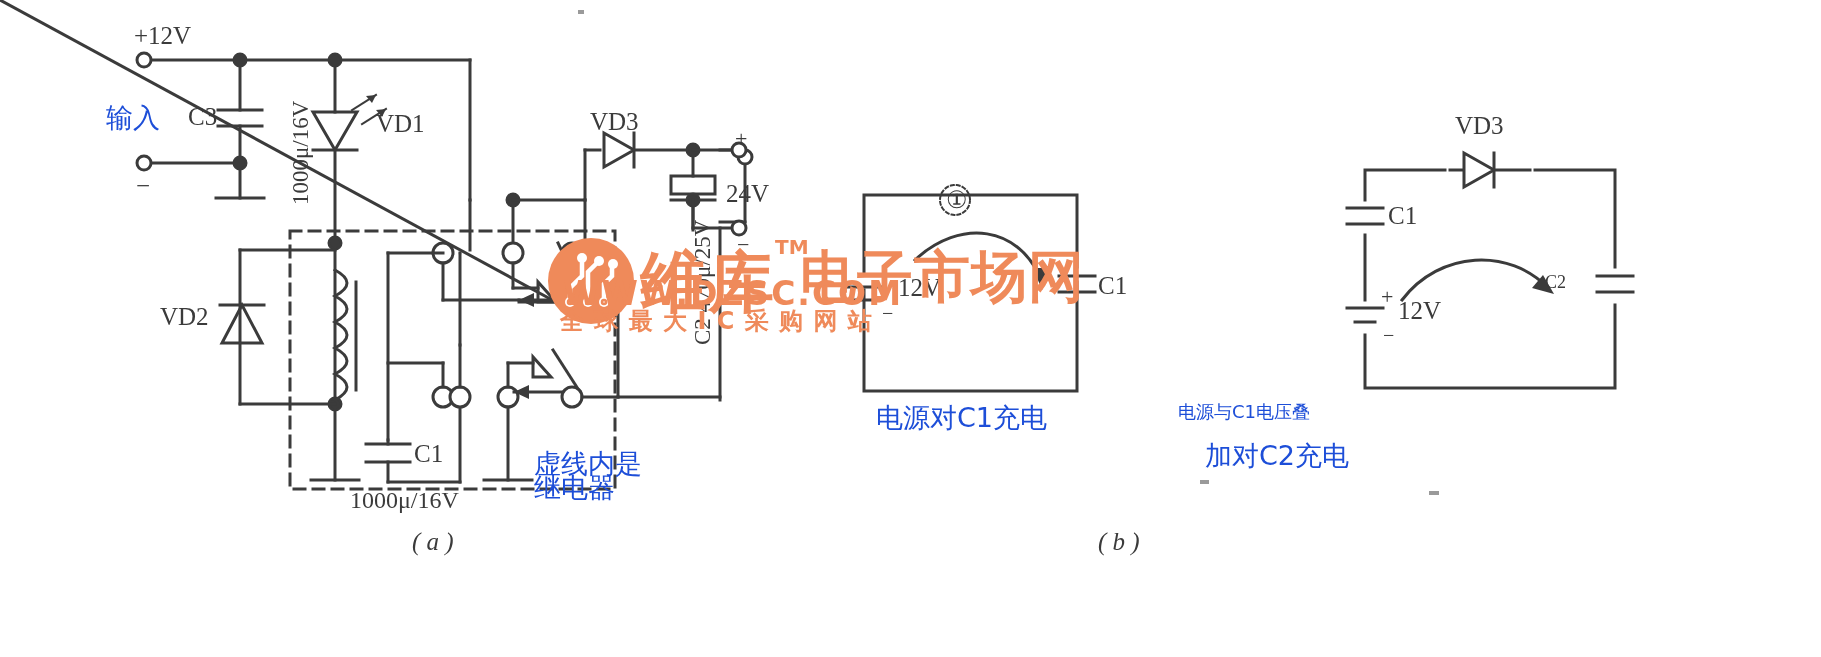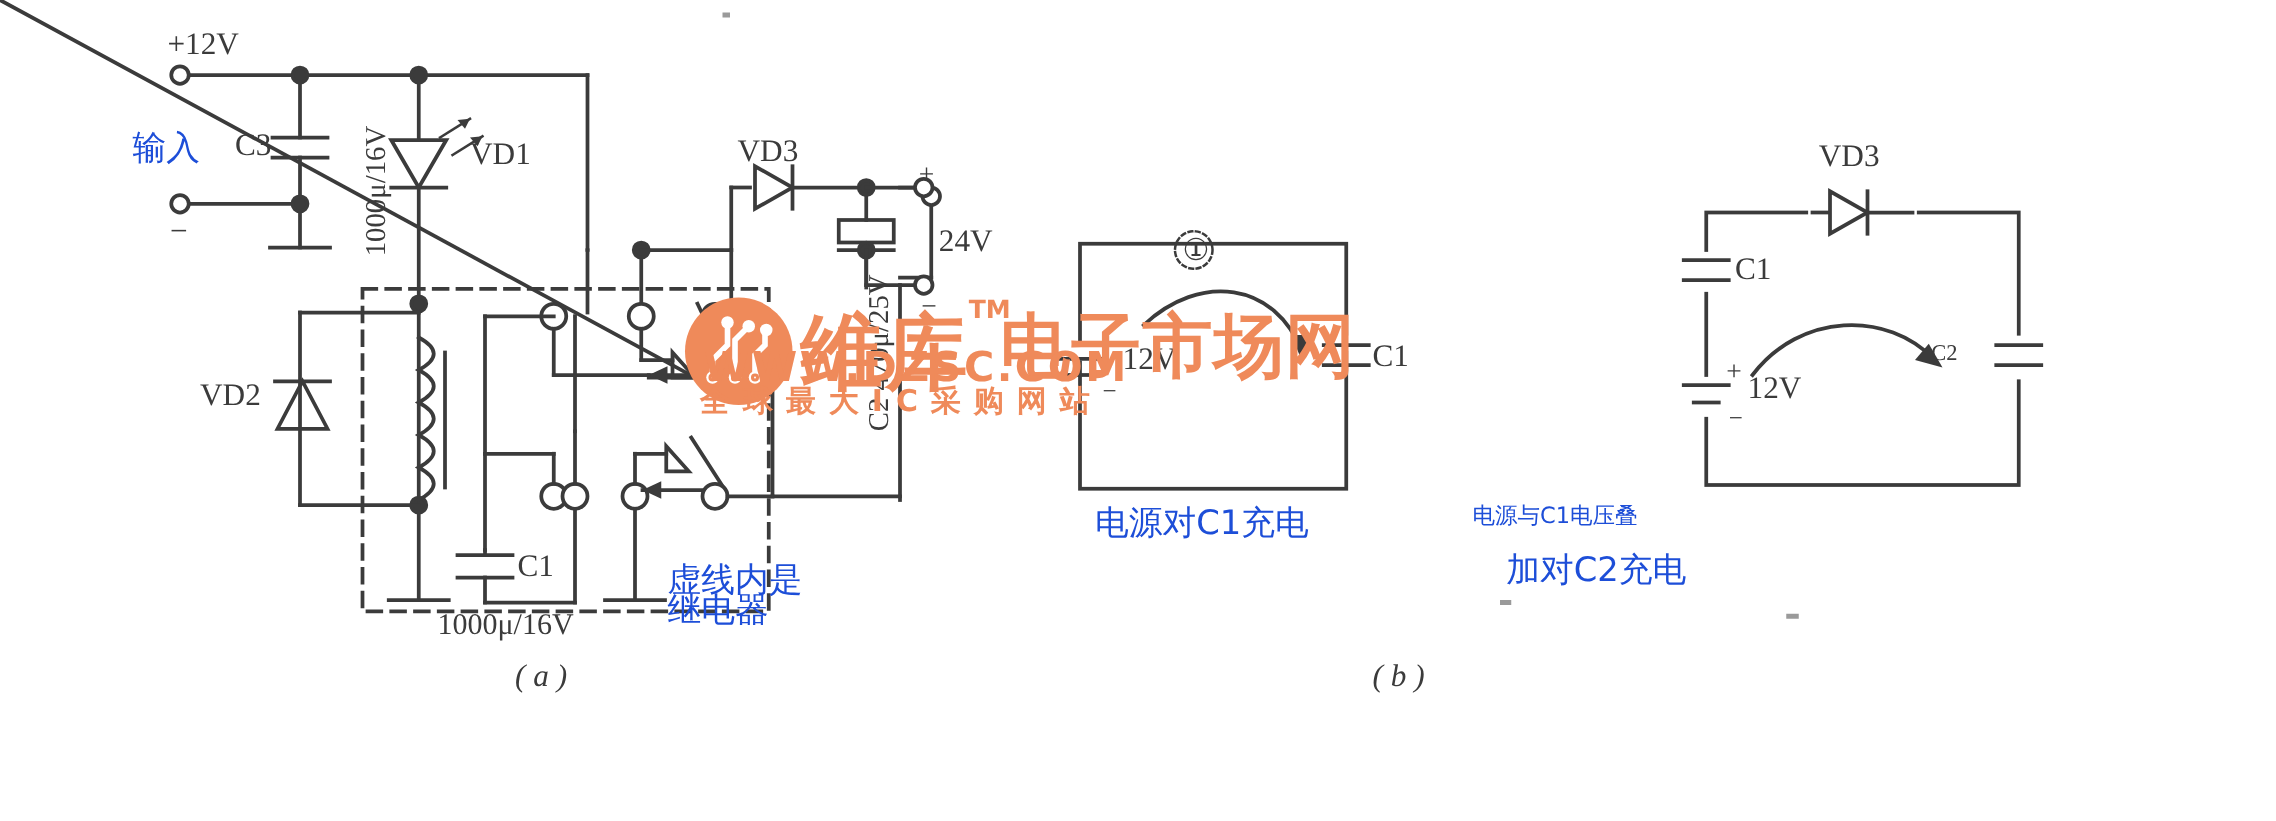--- a/index.html
+++ b/index.html
@@ -196,21 +196,21 @@
   <div class="lbl" style="left:134px;top:22px;font-size:25px;">+12V</div>
   <div class="lbl" style="left:136px;top:172px;font-size:25px;">−</div>
   <div class="lbl cn" style="left:106px;top:100px;font-size:27px;">输入</div>
   <div class="lbl" style="left:188px;top:103px;font-size:25px;">C3</div>
   <div class="lbl vert" style="left:288px;top:205px;font-size:23px;transform:rotate(-90deg);">1000μ/16V</div>
   <div class="lbl" style="left:376px;top:110px;font-size:25px;">VD1</div>
   <div class="lbl" style="left:160px;top:303px;font-size:25px;">VD2</div>
   <div class="lbl" style="left:590px;top:108px;font-size:25px;">VD3</div>
   <div class="lbl vert" style="left:690px;top:345px;font-size:23px;transform:rotate(-90deg);">C2 470μ/25V</div>
   <div class="lbl" style="left:735px;top:126px;font-size:22px;">+</div>
-  <div class="lbl" style="left:726px;top:180px;font-size:25px;margin-left:25px;">24V</div>
+  <div class="lbl" style="left:726px;top:180px;font-size:25px;">24V</div>
   <div class="lbl" style="left:737px;top:232px;font-size:22px;">−</div>
   <div class="lbl" style="left:414px;top:440px;font-size:25px;">C1</div>
   <div class="lbl" style="left:350px;top:487px;font-size:24px;">1000μ/16V</div>
   <div class="lbl cn" style="left:534px;top:432px;font-size:27px;margin-top:14px;">虚线内是</div>
   <div class="lbl cn" style="left:534px;top:470px;font-size:27px;">继电器</div>
   <div class="lbl italic" style="left:412px;top:528px;font-size:25px;">( a )</div>
 
   <div class="lbl" style="left:946px;top:186px;font-size:24px;color:#3b3b3b;">①</div>
   <div class="lbl" style="left:880px;top:262px;font-size:22px;">+</div>
   <div class="lbl" style="left:898px;top:274px;font-size:25px;">12V</div>

